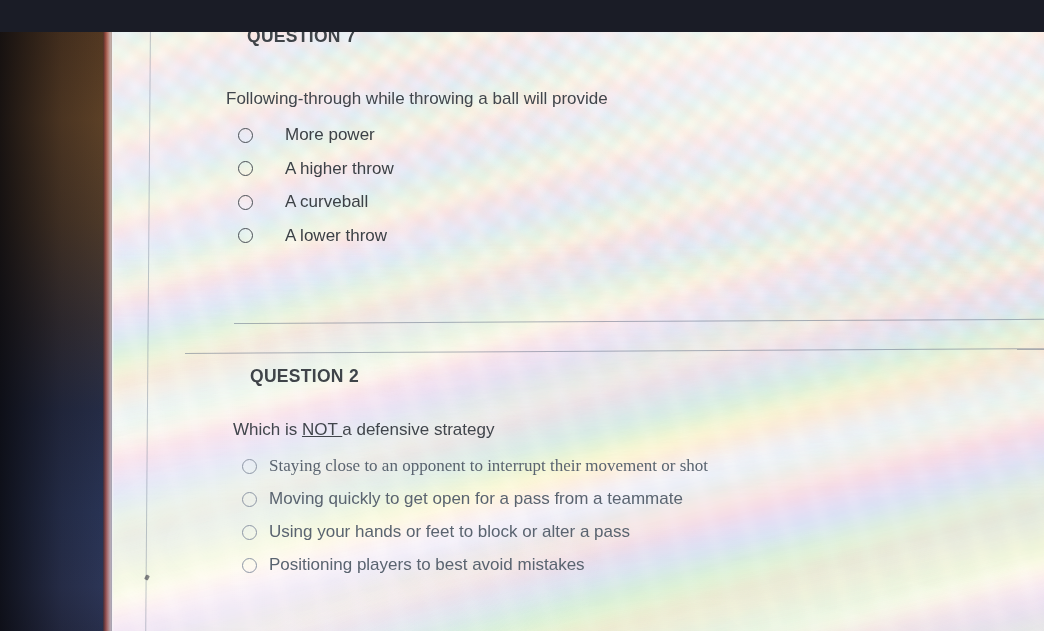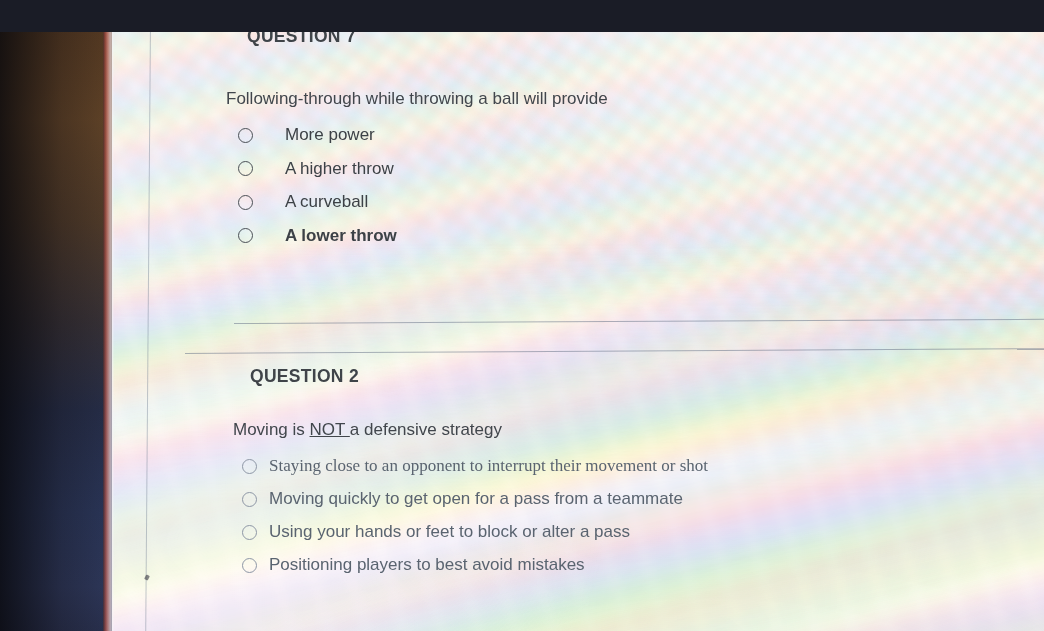--- a/index.html
+++ b/index.html
@@ -262,34 +262,34 @@
         <li class="option">
           <span class="radio"></span>
           <span class="option-label" style="margin-left:12px;">A higher throw</span>
         </li>
         <li class="option">
           <span class="radio"></span>
           <span class="option-label" style="margin-left:12px;">A curveball</span>
         </li>
         <li class="option">
           <span class="radio"></span>
-          <span class="option-label" style="margin-left:12px;font-weight:bold;">A lower throw</span>
+          <span class="option-label" style="margin-left:12px;">A lower throw</span>
         </li>
       </ul>
     </div>
 
     <div class="divider" style="left:234px; top:291px; width:812px; transform:rotate(-0.30deg); transform-origin:left center;"></div>
     <div class="divider" style="left:185px; top:321px; width:861px; transform:rotate(-0.32deg); transform-origin:left center;"></div>
 
     <div class="question-block q8" style="left:233px; top:334px; width:811px;">
 
       <div class="q-heading" style="margin-left:17px;">QUESTION 2</div>
 
       <div class="q-prompt" style="margin-top:33px;">
-        <span>Moving is </span><span class="underline">NOT </span><span>a defensive strategy</span>
+        <span>Which is </span><span class="underline">NOT </span><span>a defensive strategy</span>
       </div>
 
       <ul class="options" style="margin-top:16px; margin-left:9px;">
         <li class="option">
           <span class="radio"></span>
           <span class="option-label" style="margin-left:12px;font-family:Liberation Serif, serif;">Staying close to an opponent to interrupt their movement or shot</span>
         </li>
         <li class="option">
           <span class="radio"></span>
           <span class="option-label" style="margin-left:12px;">Moving quickly to get open for a pass from a teammate</span>

